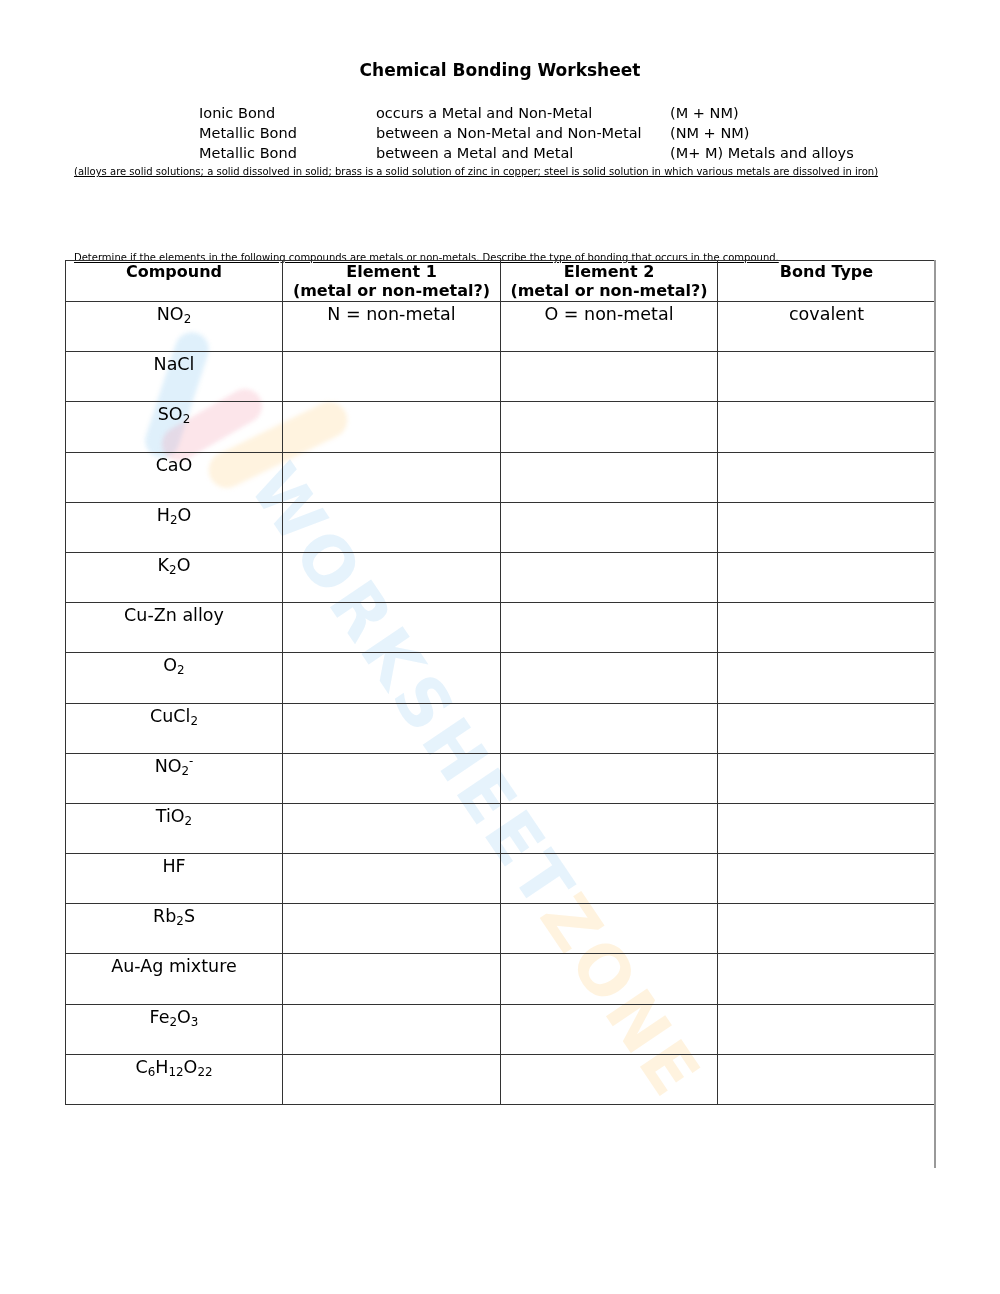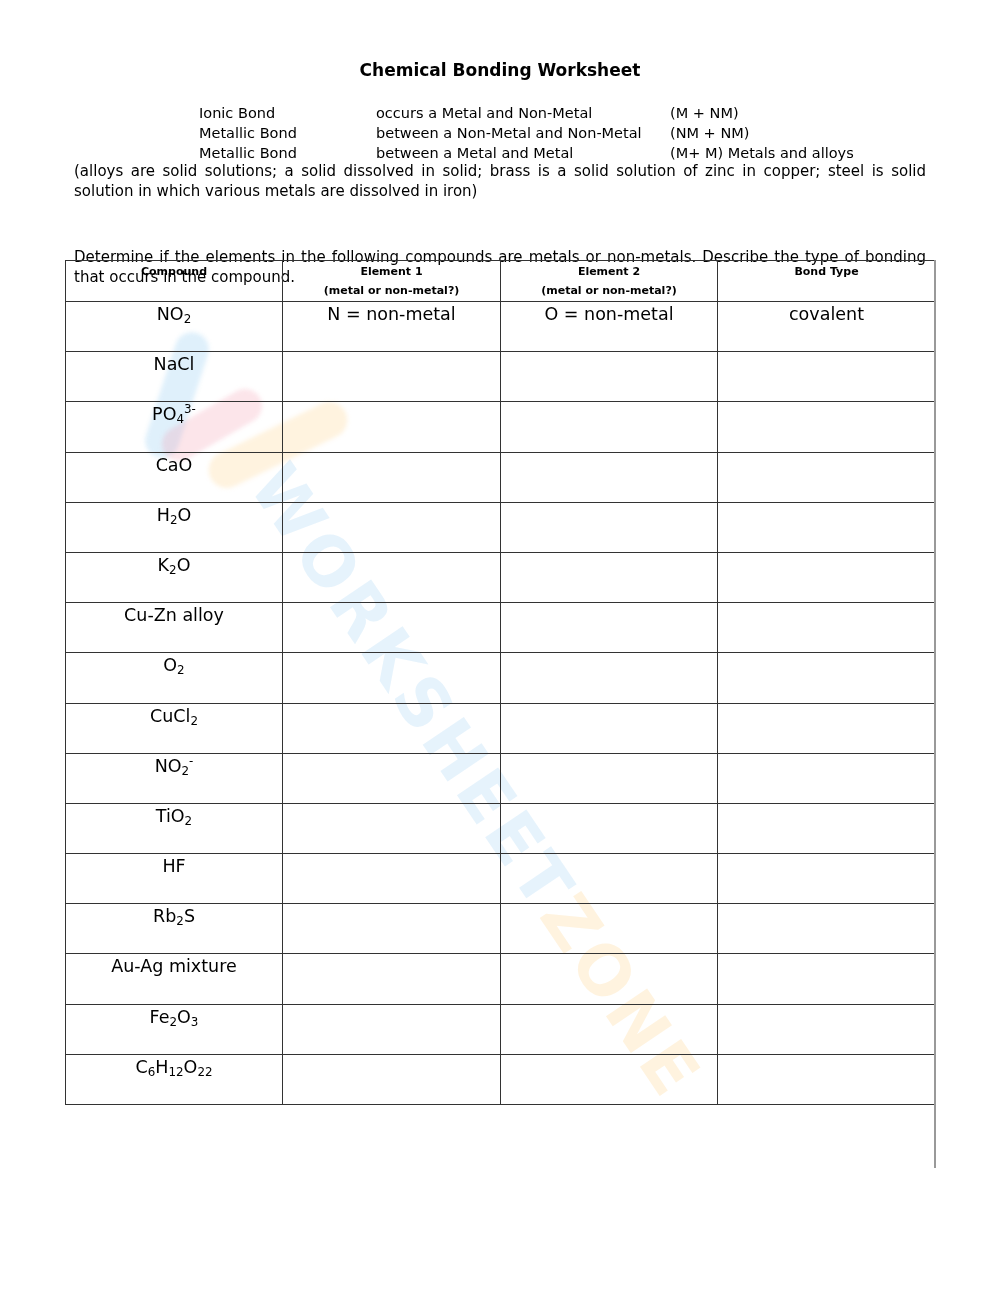--- a/index.html
+++ b/index.html
@@ -71,44 +71,45 @@
     .def-row { position: relative; height: 20px; white-space: nowrap; }
     .def-row span { position: absolute; top: 0; margin-left: 8px; }
     .def-name { left: 0; }
     .def-desc { left: 177px; }
     .def-abbr { left: 471px; }
 
     .para {
       position: absolute;
       left: 74px;
       width: 852px;
-      font-size: 15px;
+      font-size: 10px;
       line-height: 19.5px;
       text-align: justify;
+      text-decoration: underline;
     }
     .para1 { top: 162px; }
     .para2 { top: 201px; margin-top: 47px; }
 
     table.ws {
       position: absolute;
       left: 65px;
       top: 260px;
       width: 870px;
       border-collapse: collapse;
       table-layout: fixed;
     }
     table.ws th, table.ws td {
       border: 1px solid #333;
       text-align: center;
       vertical-align: top;
       padding: 0;
     }
     table.ws th {
       height: 39px;
-      font-size: 11px;
+      font-size: 16px;
       font-weight: bold;
       line-height: 19px;
       padding-top: 1px;
     }
     table.ws td {
       height: 47.2px;
       font-size: 17.5px;
       padding-top: 2px;
     }
     .ws sub { font-size: 0.68em; vertical-align: -0.25em; line-height: 0; }
@@ -185,21 +186,21 @@
             <td>O = non-metal</td>
             <td>covalent</td>
           </tr>
           <tr>
             <td><span>NaCl</span></td>
             <td></td>
             <td></td>
             <td></td>
           </tr>
           <tr>
-            <td><span>PO</span><sub>4</sub><sup>3-</sup></td>
+            <td><span>SO</span><sub>2</sub></td>
             <td></td>
             <td></td>
             <td></td>
           </tr>
           <tr>
             <td><span>CaO</span></td>
             <td></td>
             <td></td>
             <td></td>
           </tr>

